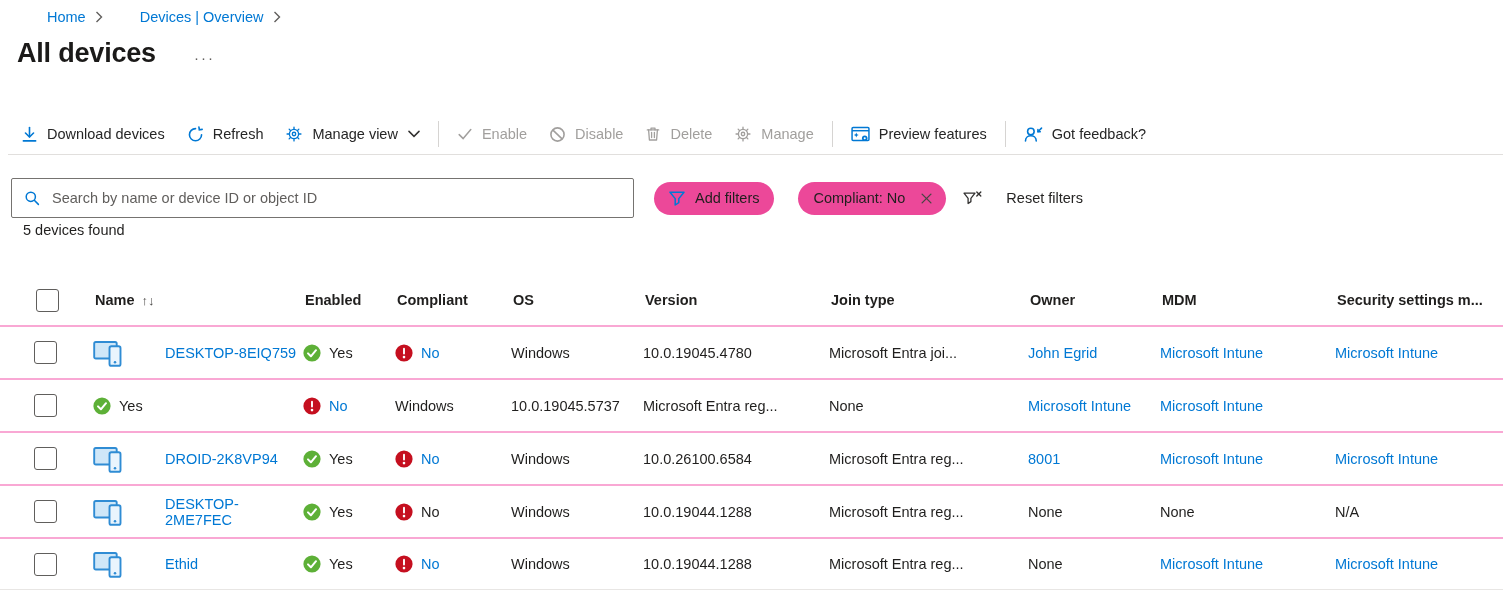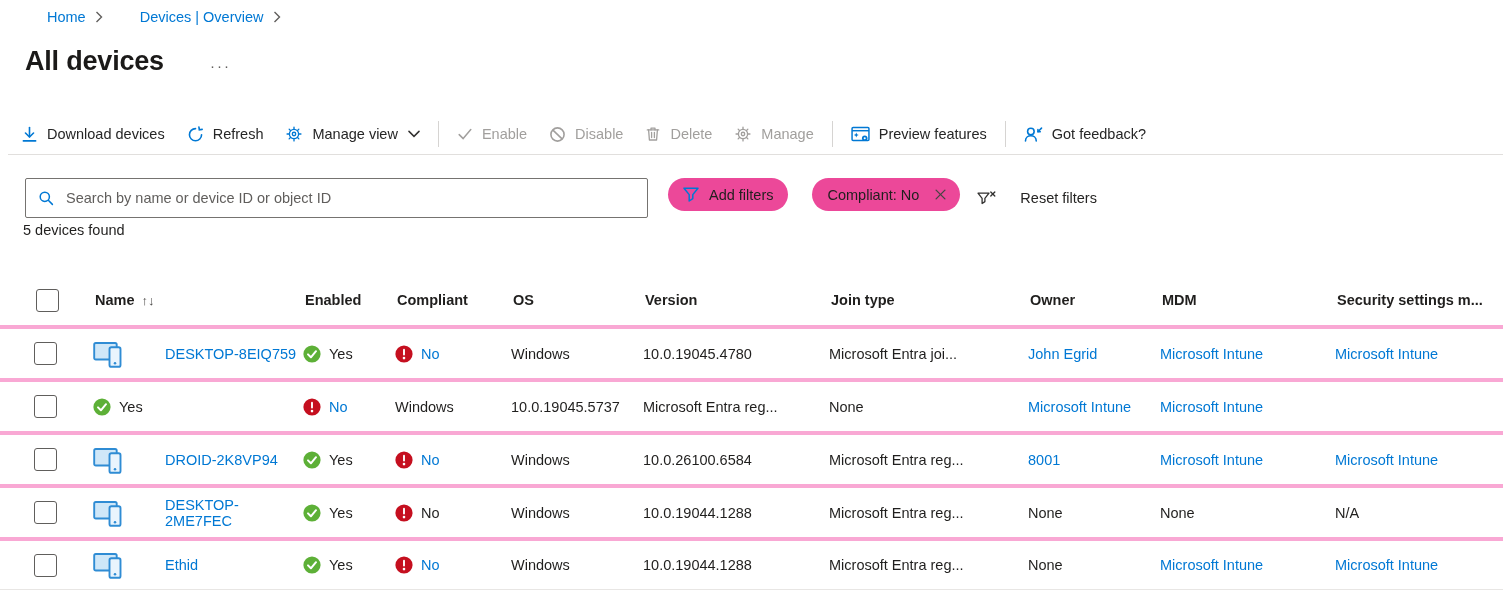--- a/index.html
+++ b/index.html
@@ -8,57 +8,57 @@
   a { text-decoration:none;margin-left:28px; }
   .link { color:#0078d4; cursor:pointer; }
   svg { display:block; }
 
   
   .breadcrumb { position:absolute; top:9px; left:19px; display:flex; align-items:center; gap:9px; font-size:14.5px; }
   .crumb-sep { color:#605e5c; }
 
   
   .title-row { position:absolute; top:38px; left:17px; display:flex; align-items:center; gap:38px; }
-  .page-title { font-size:27px; font-weight:700; color:#1b1a19; margin:8px; letter-spacing:-0.2px; }
+  .page-title { font-size:27px; font-weight:700; color:#1b1a19; margin:0; letter-spacing:-0.2px; }
   .more-menu { color:#605e5c; font-size:15px; letter-spacing:2px; cursor:pointer; margin-top:8px; }
 
   
   .toolbar { position:absolute; top:114px; left:8px; right:0; height:41px; display:flex; align-items:center;
     border-bottom:1px solid #e1dfdd; padding-left:2px; }
   .tb-btn { display:flex; align-items:center; gap:9px; padding:0 11px; height:36px; font-size:14.5px;
     color:#262626; cursor:pointer; white-space:nowrap; }
   .tb-btn .ic { color:#0078d4; }
   .tb-btn.disabled { color:#a19f9d; cursor:default; }
   .tb-btn.disabled .ic { color:#a19f9d; }
   .tb-sep { width:1px; height:26px; background:#d6d4d2; margin:0 7px; flex:none; }
   .chev { margin-left:1px; color:#323130; }
 
   
-  .filter-row { position:absolute; top:178px; left:25px; display:flex; }
+  .filter-row { position:absolute; top:178px; left:11px; display:flex; align-items:center; }
   .search-box { width:623px; height:40px; border:1px solid #757370; border-radius:2px; background:#fff;
     display:flex; align-items:center; padding:0 12px; gap:10px; }
   .search-box input { flex:1; border:none; outline:none; font:inherit; font-size:14.5px; color:#201f1e; background:transparent; }
   .search-box input::placeholder { color:#605e5c; }
   .pill { height:33px; background:#ec4899; border-radius:17px; display:flex; align-items:center;
     padding:0 15px; gap:10px; font-size:14.5px; color:#201f1e; cursor:pointer; white-space:nowrap; }
   .pill .ic { color:#0078d4; }
   .pill-add { margin-left:20px; }
   .pill-chip { margin-left:24px; padding-right:12px; }
   .chip-x { color:#484644; padding:2px 2px; cursor:pointer; margin-left:4px; }
   .reset { display:flex; align-items:center; gap:24px; margin-left:17px; font-size:14.5px; color:#252423; cursor:pointer; }
   .reset .ic { color:#323130; }
 
   .results { position:absolute; top:222px; left:23px; font-size:14.5px; color:#201f1e; }
 
   
   .grid { position:absolute; top:275px; left:0; right:0; font-size:14.5px;
     --cols: 59px 210px 92px 116px 132px 186px 199px 132px 175px auto; }
   .g-header, .g-row { display:grid; grid-template-columns:var(--cols); align-items:center; padding-left:36px; }
   .g-header { height:50px; font-weight:700; color:#201f1e; }
-  .g-row { height:53px; border-top:4px solid #f9a8d4;padding-left:34px; }
+  .g-row { height:53px; border-top:2px solid #f9a8d4;padding-left:34px; }
   .g-row:last-child { border-bottom:1px solid #e8e6e4; }
   .cell { display:flex; align-items:center; min-width:0; }
   .checkbox { width:23px; height:23px; border:1px solid #605e5c; border-radius:3px; background:#fff; cursor:pointer; }
   .c-name { gap:10px; }
   .sort-ic { font-weight:400; color:#484644; font-size:13px; margin-left:7px; }
   .state { gap:8px; }
   .compliant-text, .owner-text, .mdm-text, .sec-text { color:#201f1e; }
   .is-link { color:#0078d4; cursor:pointer; }
 </style>
 </head>

